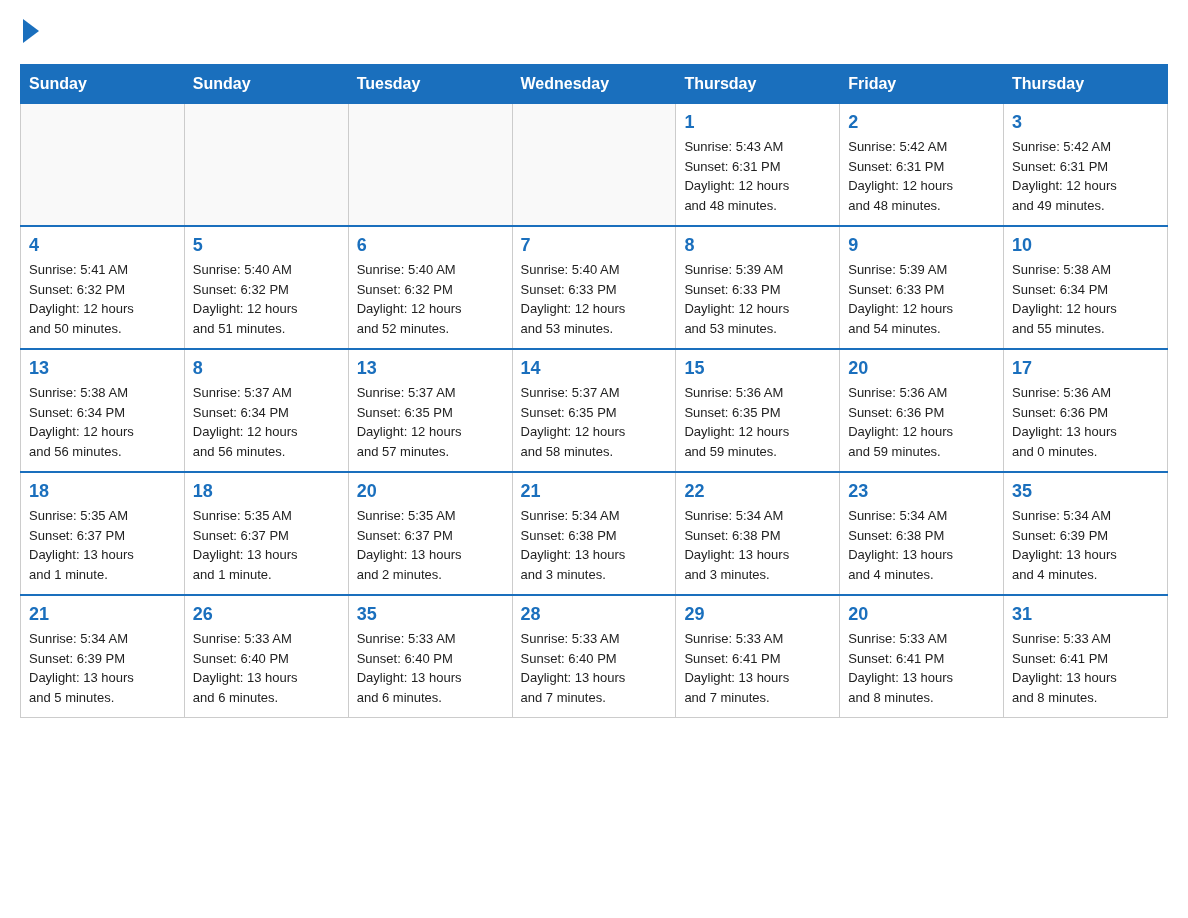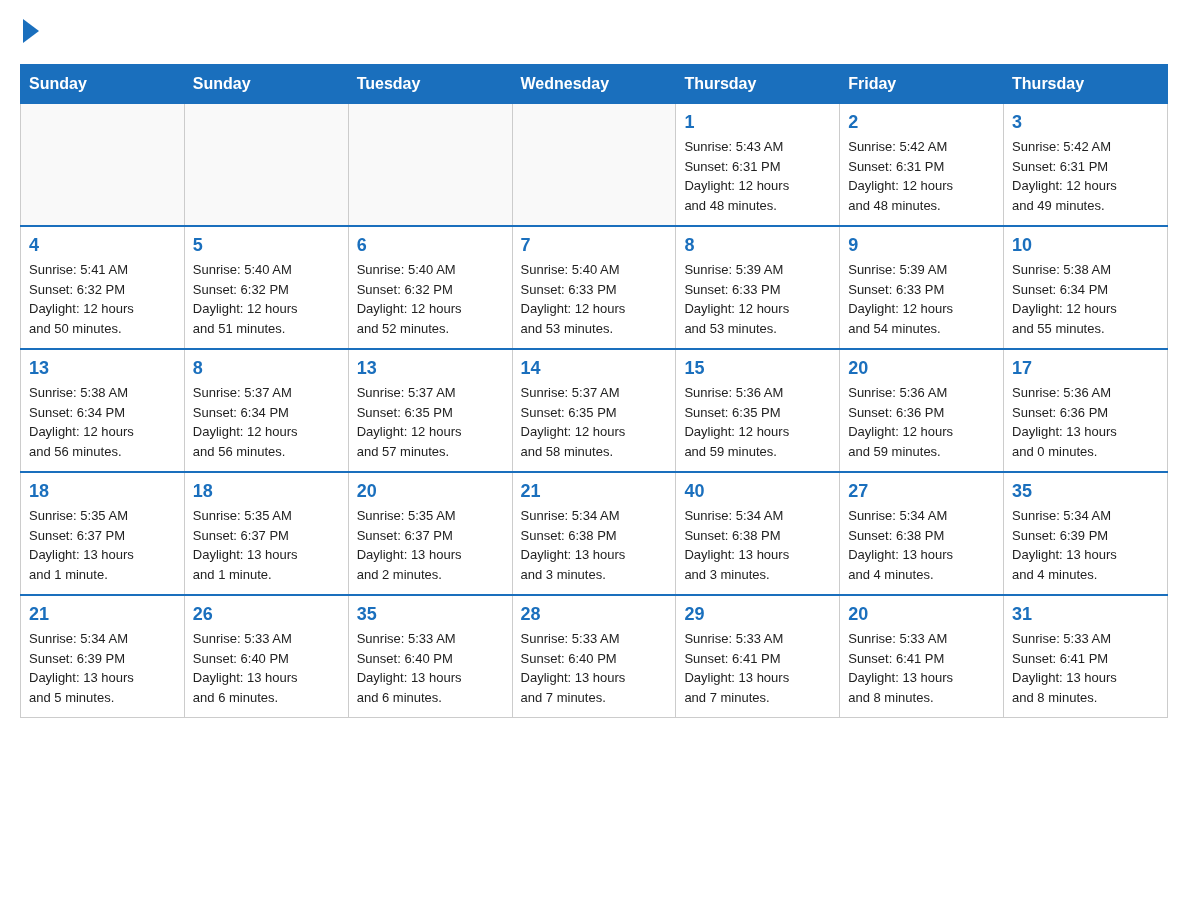--- a/index.html
+++ b/index.html
@@ -215,25 +215,25 @@
         </td>
         <td>
           <span class="day-number">20</span>
           <div class="day-info">Sunrise: 5:35 AM<br>Sunset: 6:37 PM<br>Daylight: 13 hours<br>and 2 minutes.</div>
         </td>
         <td>
           <span class="day-number">21</span>
           <div class="day-info">Sunrise: 5:34 AM<br>Sunset: 6:38 PM<br>Daylight: 13 hours<br>and 3 minutes.</div>
         </td>
         <td>
-          <span class="day-number">40</span>
+          <span class="day-number">22</span>
           <div class="day-info">Sunrise: 5:34 AM<br>Sunset: 6:38 PM<br>Daylight: 13 hours<br>and 3 minutes.</div>
         </td>
         <td>
-          <span class="day-number">27</span>
+          <span class="day-number">23</span>
           <div class="day-info">Sunrise: 5:34 AM<br>Sunset: 6:38 PM<br>Daylight: 13 hours<br>and 4 minutes.</div>
         </td>
         <td>
           <span class="day-number">35</span>
           <div class="day-info">Sunrise: 5:34 AM<br>Sunset: 6:39 PM<br>Daylight: 13 hours<br>and 4 minutes.</div>
         </td>
       </tr>
       <tr class="row-border-top">
         <td>
           <span class="day-number">21</span>

